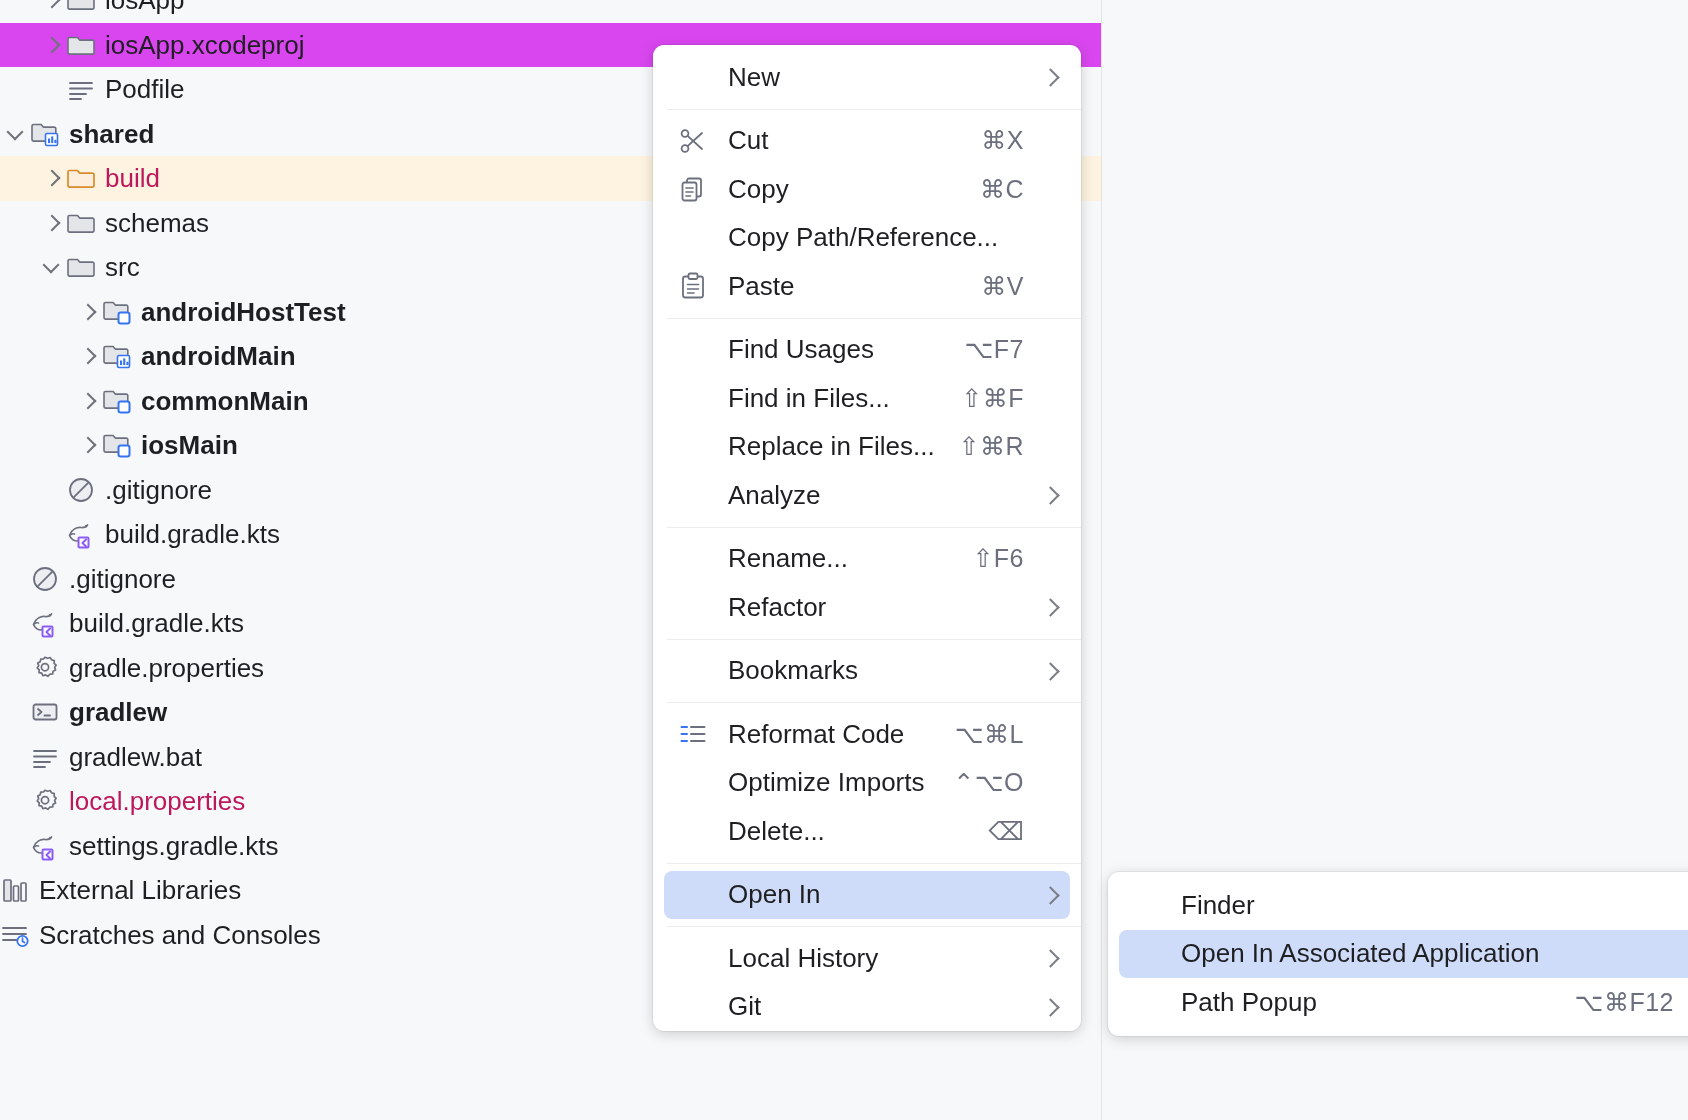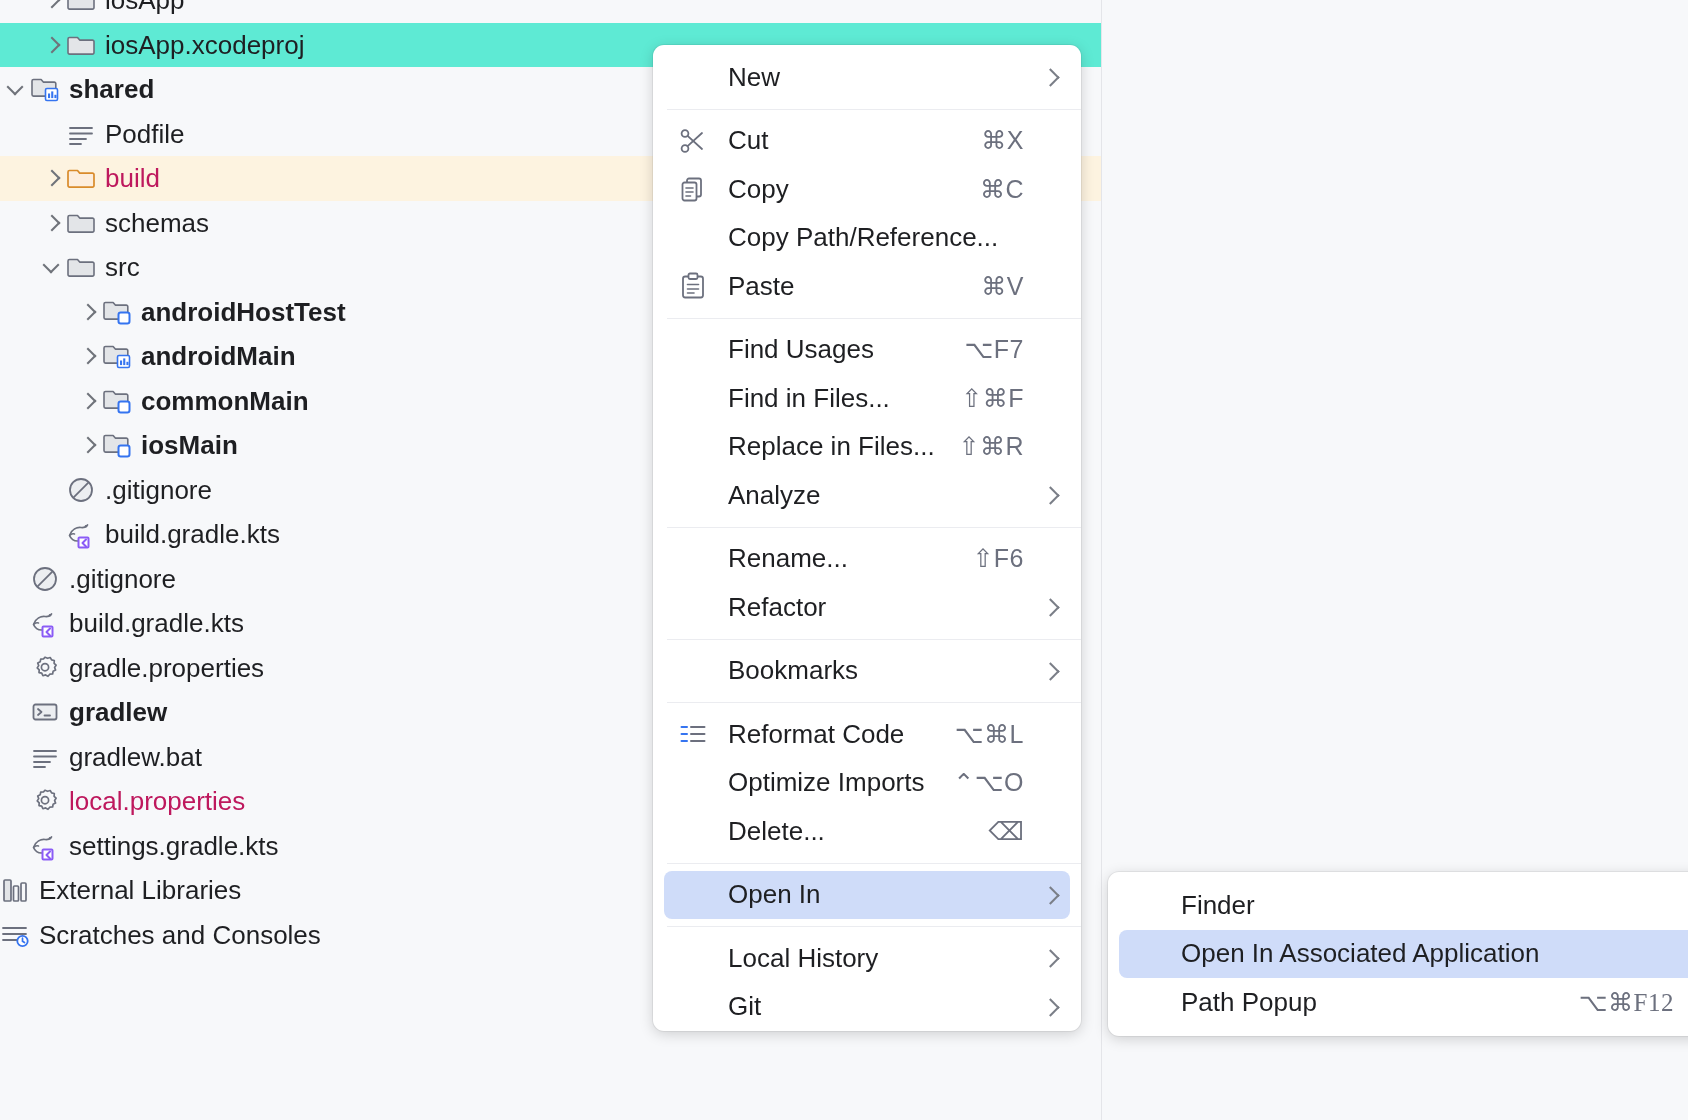--- a/index.html
+++ b/index.html
@@ -33,21 +33,21 @@
 
   .tree-row {
     position: relative;
     height: 44.5px;
     display: flex;
     align-items: center;
     font-size: 26px;
     color: #1e1f22;
     white-space: nowrap;
   }
-  .tree-row.selected { background: #5eead4; }
+  .tree-row.selected { background: #d946ef; }
   .tree-row.ignored  { background: #fdf3e0; }
 
   .chev {
     width: 26px;
     height: 26px;
     flex: 0 0 26px;
     position: relative;
   }
   .chev::before {
     content: "";
@@ -191,46 +191,46 @@
       </div>
       <div class="tree-row selected" style="padding-left: 40px;">
         <span class="chev"></span>
         <span class="ticon">
           <svg width="30" height="30" viewBox="0 0 30 30">
             <path d="M3.5 7.5h8l2.2 2.6h12.8a1.5 1.5 0 0 1 1.5 1.5v11a1.5 1.5 0 0 1-1.5 1.5H3.5A1.5 1.5 0 0 1 2 22.6V9A1.5 1.5 0 0 1 3.5 7.5z" fill="#e3e5e8" stroke="#6c707e" stroke-width="1.6" stroke-linejoin="round"></path>
           </svg>
         </span>
         <span class="tlabel">iosApp.xcodeproj</span>
       </div>
+      <div class="tree-row" style="padding-left: 40px;">
+        <span class="chev empty"></span>
+        <span class="ticon">
+          <svg width="30" height="30" viewBox="0 0 30 30">
+            <g stroke="#6c707e" stroke-width="1.8" stroke-linecap="round">
+              <line x1="4" y1="9" x2="26" y2="9"></line>
+              <line x1="4" y1="14.5" x2="26" y2="14.5"></line>
+              <line x1="4" y1="20" x2="20" y2="20"></line>
+              <line x1="4" y1="25" x2="15" y2="25"></line>
+            </g>
+          </svg>
+        </span>
+        <span class="tlabel">Podfile</span>
+      </div>
       <div class="tree-row" style="padding-left: 4px;">
         <span class="chev down"></span>
         <span class="ticon">
           <svg width="30" height="30" viewBox="0 0 30 30">
             <path d="M3.5 5.5h7.6l2.2 2.6h11a1.5 1.5 0 0 1 1.5 1.5v11a1.5 1.5 0 0 1-1.5 1.5H3.5A1.5 1.5 0 0 1 2 20.6V7A1.5 1.5 0 0 1 3.5 5.5z" fill="#e3e5e8" stroke="#6c707e" stroke-width="1.6" stroke-linejoin="round"></path>
             <rect x="15.5" y="14.5" width="12" height="12" rx="1.4" fill="#fff" stroke="#3574f0" stroke-width="1.6"></rect>
             <rect x="18" y="19.5" width="2.1" height="4.6" fill="#3574f0"></rect>
             <rect x="21.2" y="17.4" width="2.1" height="6.7" fill="#3574f0"></rect>
             <rect x="24.4" y="20.8" width="2.1" height="3.3" fill="#3574f0"></rect>
           </svg>
         </span>
         <span class="tlabel bold">shared</span>
-      </div>
-      <div class="tree-row" style="padding-left: 40px;">
-        <span class="chev empty"></span>
-        <span class="ticon">
-          <svg width="30" height="30" viewBox="0 0 30 30">
-            <g stroke="#6c707e" stroke-width="1.8" stroke-linecap="round">
-              <line x1="4" y1="9" x2="26" y2="9"></line>
-              <line x1="4" y1="14.5" x2="26" y2="14.5"></line>
-              <line x1="4" y1="20" x2="20" y2="20"></line>
-              <line x1="4" y1="25" x2="15" y2="25"></line>
-            </g>
-          </svg>
-        </span>
-        <span class="tlabel">Podfile</span>
       </div>
       <div class="tree-row ignored" style="padding-left: 40px;">
         <span class="chev"></span>
         <span class="ticon">
           <svg width="30" height="30" viewBox="0 0 30 30">
             <path d="M3.5 7.5h8l2.2 2.6h12.8a1.5 1.5 0 0 1 1.5 1.5v11a1.5 1.5 0 0 1-1.5 1.5H3.5A1.5 1.5 0 0 1 2 22.6V9A1.5 1.5 0 0 1 3.5 7.5z" fill="#fdeede" stroke="#d98b2b" stroke-width="1.7" stroke-linejoin="round"></path>
           </svg>
         </span>
         <span class="tlabel orange">build</span>
       </div>
@@ -583,17 +583,17 @@
 
   <div id="submenu">
       <div class="mi">
         <span class="mi-label">Finder</span>
       </div>
       <div class="mi highlight">
         <span class="mi-label">Open In Associated Application</span>
       </div>
       <div class="mi">
         <span class="mi-label">Path Popup</span>
-        <span class="mi-shortcut" style="margin-right: 28px; font-family: Liberation Serif, serif;">⌥⌘F12</span>
+        <span class="mi-shortcut" style="margin-right: 28px;">⌥⌘F12</span>
       </div>
     </div>
 
 </div>
 
 </body></html>

